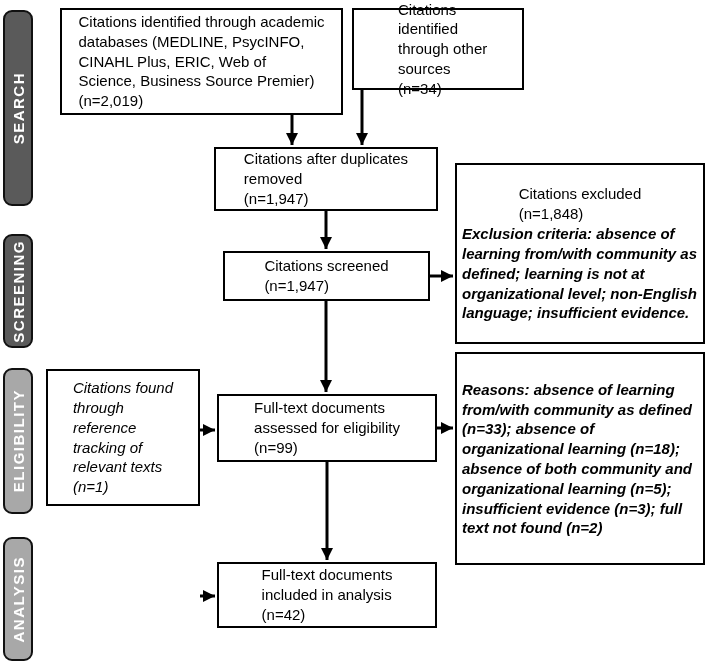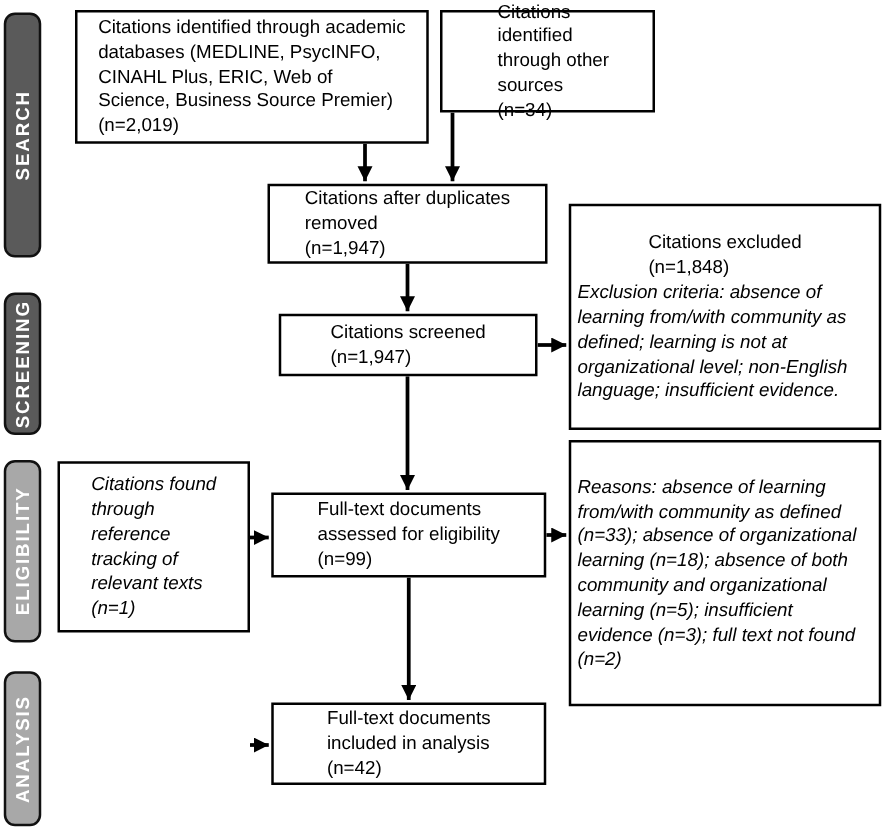--- a/index.html
+++ b/index.html
@@ -55,21 +55,21 @@
     justify-content: center;
     text-align: left;
     font-size: 15px;
     line-height: 1.32;
     color: #000000;
     padding: 3px 5px;
   }
   .fbox .pre { white-space: pre-line; }
   .fbox .crit {
     font-style: italic;
-    font-weight: normal;
+    font-weight: bold;
     margin-top: 1px;
   }
   .box-academic   { left: 60px;  top: 8px;   width: 283px; height: 107px; }
   .box-other      { left: 352px; top: 8px;   width: 172px; height: 82px; padding-left: 44px; }
   .box-duplicates { left: 214px; top: 147px; width: 224px; height: 64px; }
   .box-screened   { left: 223px; top: 251px; width: 207px; height: 50px; }
   .box-cit-excl   { left: 455px; top: 163px; width: 250px; height: 181px; }
   .box-reference  { left: 46px;  top: 369px; width: 154px; height: 137px; font-style: italic; }
   .box-assessed   { left: 217px; top: 394px; width: 220px; height: 68px; }
   .box-ft-excl    { left: 455px; top: 352px; width: 250px; height: 213px; }

